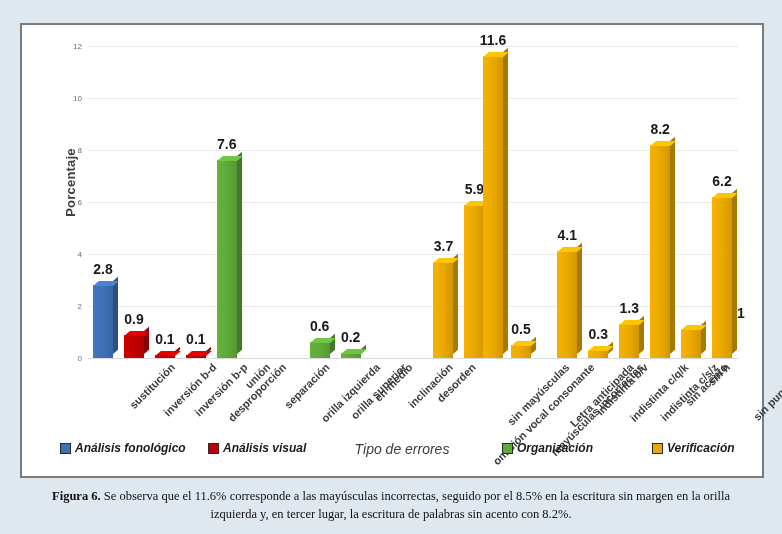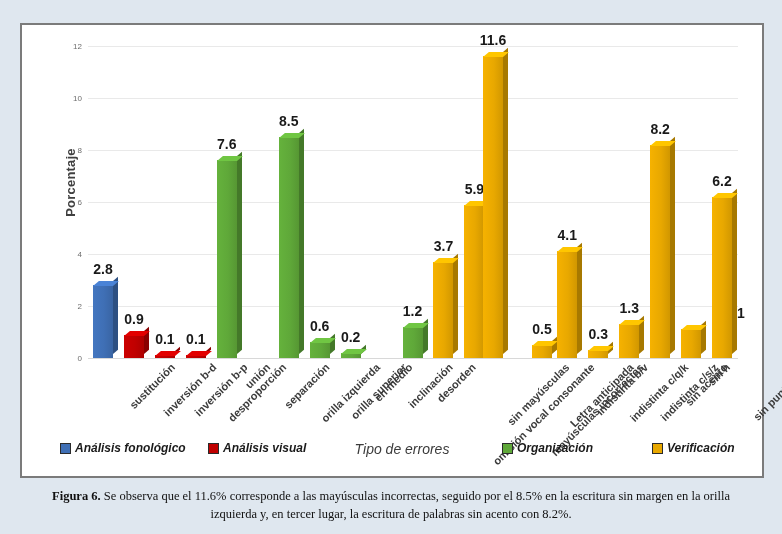--- a/index.html
+++ b/index.html
@@ -166,52 +166,36 @@
             <div class="bar-label" style="bottom: 11px;">0.1</div>
           </div>
           <div class="bar-slot" style="left: 126.81px;">
             <div class="bar" style="height: 197.6px;">
               <div class="side" style="background: rgb(68, 121, 41);"></div>
               <div class="face" style="background: linear-gradient(90deg, rgb(101, 178, 60) 0%, rgb(95, 168, 57) 55%, rgb(86, 151, 51) 100%);"></div>
               <div class="top" style="background: rgb(112, 198, 67);"></div>
             </div>
             <div class="bar-label" style="bottom: 205.6px;">7.6</div>
           </div>
-          <div class="bar-slot" style="left: 188.714px;">
-            <div class="bar" style="height: 221px;">
-              <div class="side" style="background: rgb(68, 121, 41);"></div>
-              <div class="face" style="background: linear-gradient(90deg, rgb(101, 178, 60) 0%, rgb(95, 168, 57) 55%, rgb(86, 151, 51) 100%);"></div>
-              <div class="top" style="background: rgb(112, 198, 67);"></div>
-            </div>
-            <div class="bar-label" style="bottom: 229px;">8.5</div>
-          </div>
           <div class="bar-slot" style="left: 219.667px;">
             <div class="bar" style="height: 15.6px;">
               <div class="side" style="background: rgb(68, 121, 41);"></div>
               <div class="face" style="background: linear-gradient(90deg, rgb(101, 178, 60) 0%, rgb(95, 168, 57) 55%, rgb(86, 151, 51) 100%);"></div>
               <div class="top" style="background: rgb(112, 198, 67);"></div>
             </div>
             <div class="bar-label" style="bottom: 23.6px;">0.6</div>
           </div>
           <div class="bar-slot" style="left: 250.619px;">
             <div class="bar" style="height: 5.2px;">
               <div class="side" style="background: rgb(68, 121, 41);"></div>
               <div class="face" style="background: linear-gradient(90deg, rgb(101, 178, 60) 0%, rgb(95, 168, 57) 55%, rgb(86, 151, 51) 100%);"></div>
               <div class="top" style="background: rgb(112, 198, 67);"></div>
             </div>
             <div class="bar-label" style="bottom: 13.2px;">0.2</div>
           </div>
-          <div class="bar-slot" style="left: 312.524px;">
-            <div class="bar" style="height: 31.2px;">
-              <div class="side" style="background: rgb(68, 121, 41);"></div>
-              <div class="face" style="background: linear-gradient(90deg, rgb(101, 178, 60) 0%, rgb(95, 168, 57) 55%, rgb(86, 151, 51) 100%);"></div>
-              <div class="top" style="background: rgb(112, 198, 67);"></div>
-            </div>
-            <div class="bar-label" style="bottom: 39.2px;">1.2</div>
-          </div>
           <div class="bar-slot" style="left: 343.476px;">
             <div class="bar" style="height: 96.2px;">
               <div class="side" style="background: rgb(167, 121, 0);"></div>
               <div class="face" style="background: linear-gradient(90deg, rgb(246, 178, 0) 0%, rgb(232, 168, 0) 55%, rgb(209, 151, 0) 100%);"></div>
               <div class="top" style="background: rgb(255, 198, 0);"></div>
             </div>
             <div class="bar-label" style="bottom: 104.2px;">3.7</div>
           </div>
           <div class="bar-slot" style="left: 374.429px;">
             <div class="bar" style="height: 153.4px;">
@@ -222,21 +206,21 @@
             <div class="bar-label" style="bottom: 161.4px;">5.9</div>
           </div>
           <div class="bar-slot" style="left: 393px;">
             <div class="bar" style="height: 301.6px;">
               <div class="side" style="background: rgb(167, 121, 0);"></div>
               <div class="face" style="background: linear-gradient(90deg, rgb(246, 178, 0) 0%, rgb(232, 168, 0) 55%, rgb(209, 151, 0) 100%);"></div>
               <div class="top" style="background: rgb(255, 198, 0);"></div>
             </div>
             <div class="bar-label" style="bottom: 309.6px;">11.6</div>
           </div>
-          <div class="bar-slot" style="left: 442px; margin-top: 36px;">
+          <div class="bar-slot" style="left: 421px; margin-top: 36px;">
             <div class="bar" style="height: 13px;">
               <div class="side" style="background: rgb(167, 121, 0);"></div>
               <div class="face" style="background: linear-gradient(90deg, rgb(246, 178, 0) 0%, rgb(232, 168, 0) 55%, rgb(209, 151, 0) 100%);"></div>
               <div class="top" style="background: rgb(255, 198, 0);"></div>
             </div>
             <div class="bar-label" style="bottom: 21px;">0.5</div>
           </div>
           <div class="bar-slot" style="left: 467.286px;">
             <div class="bar" style="height: 106.6px;">
               <div class="side" style="background: rgb(167, 121, 0);"></div>

